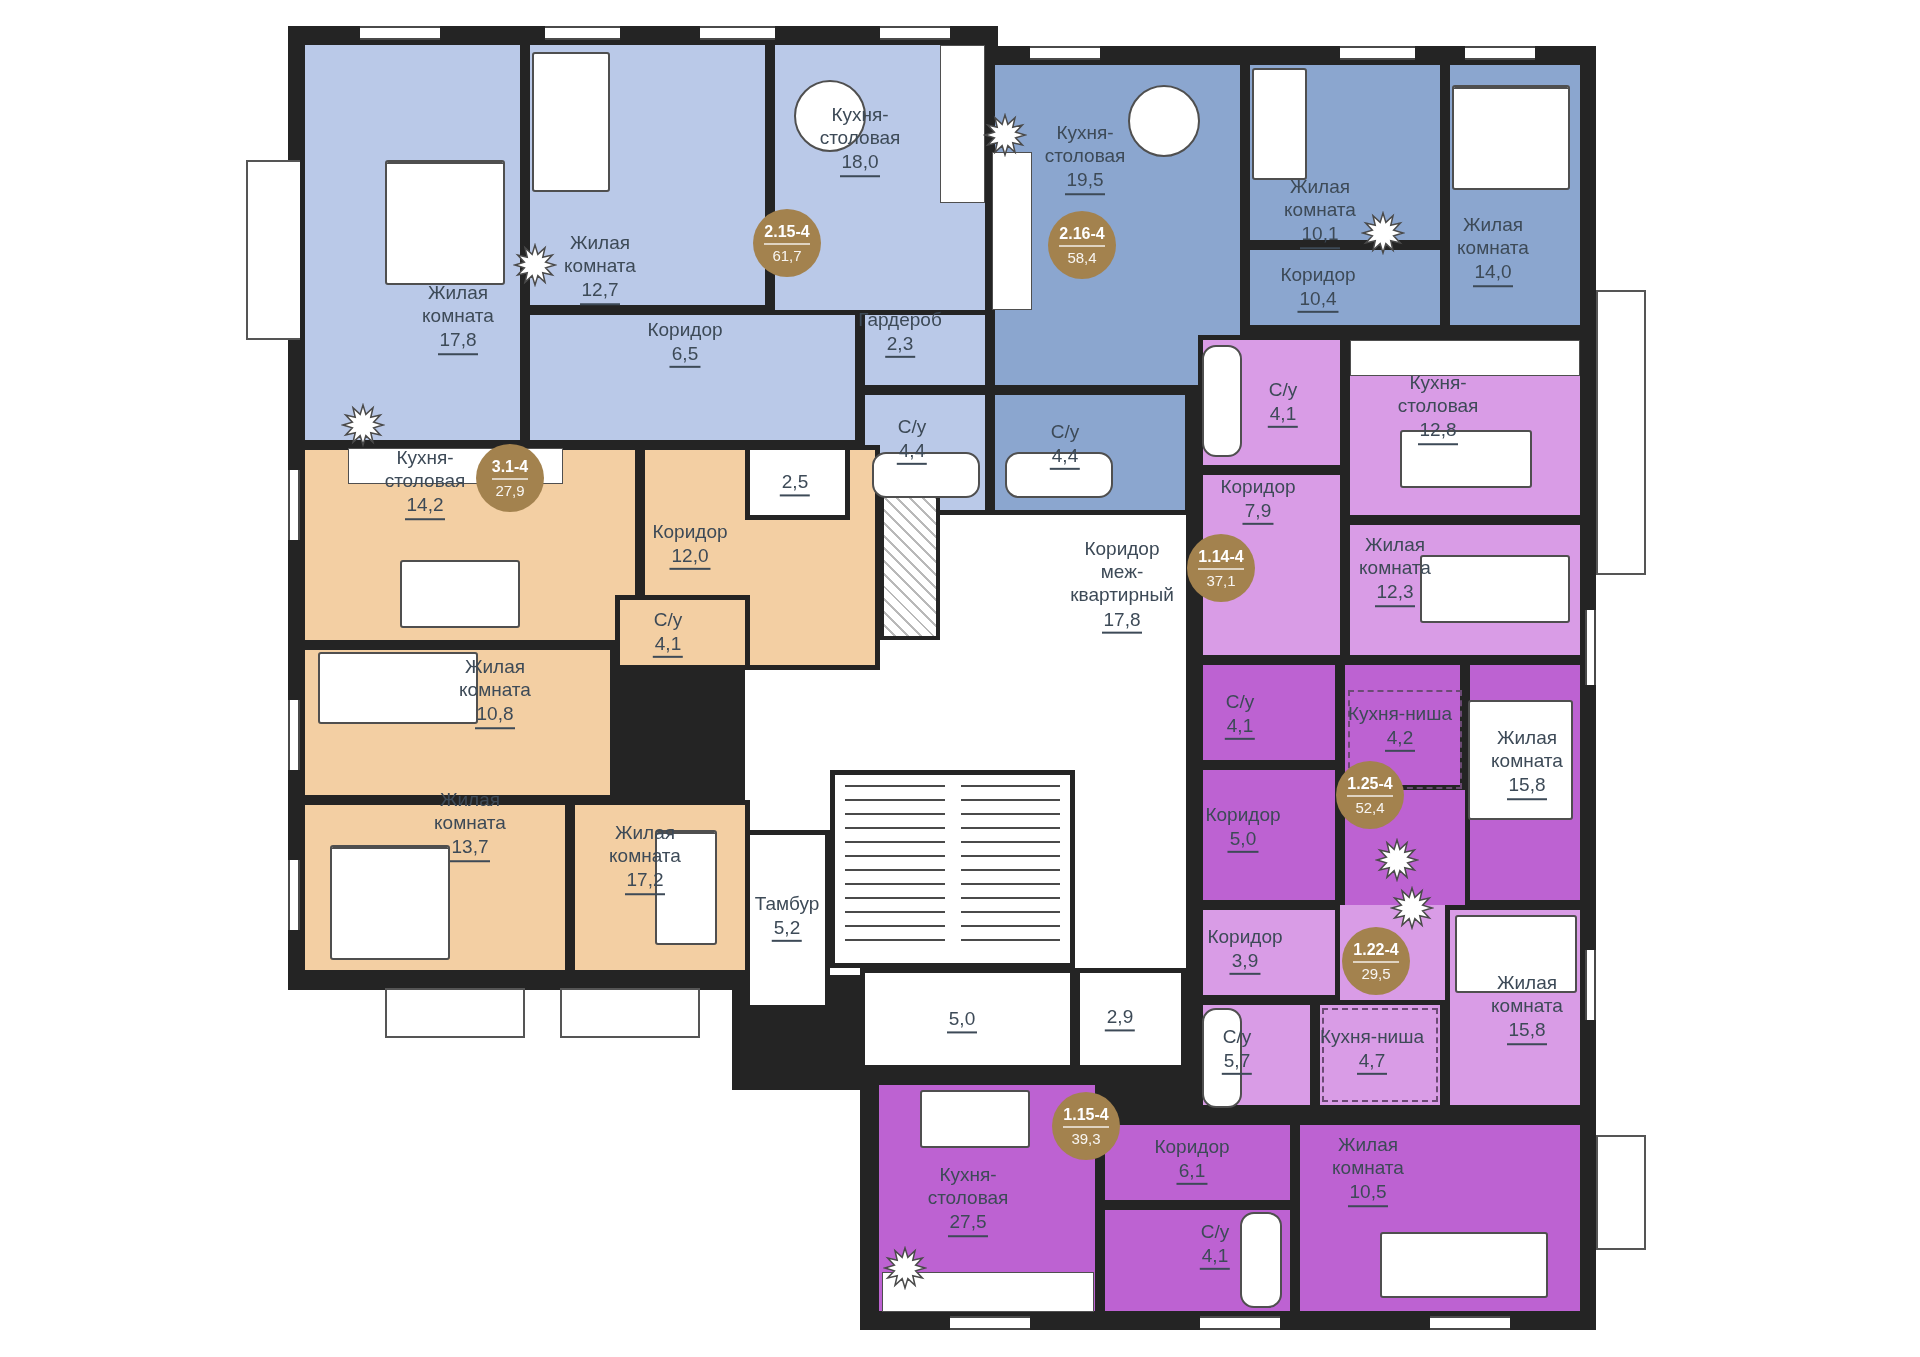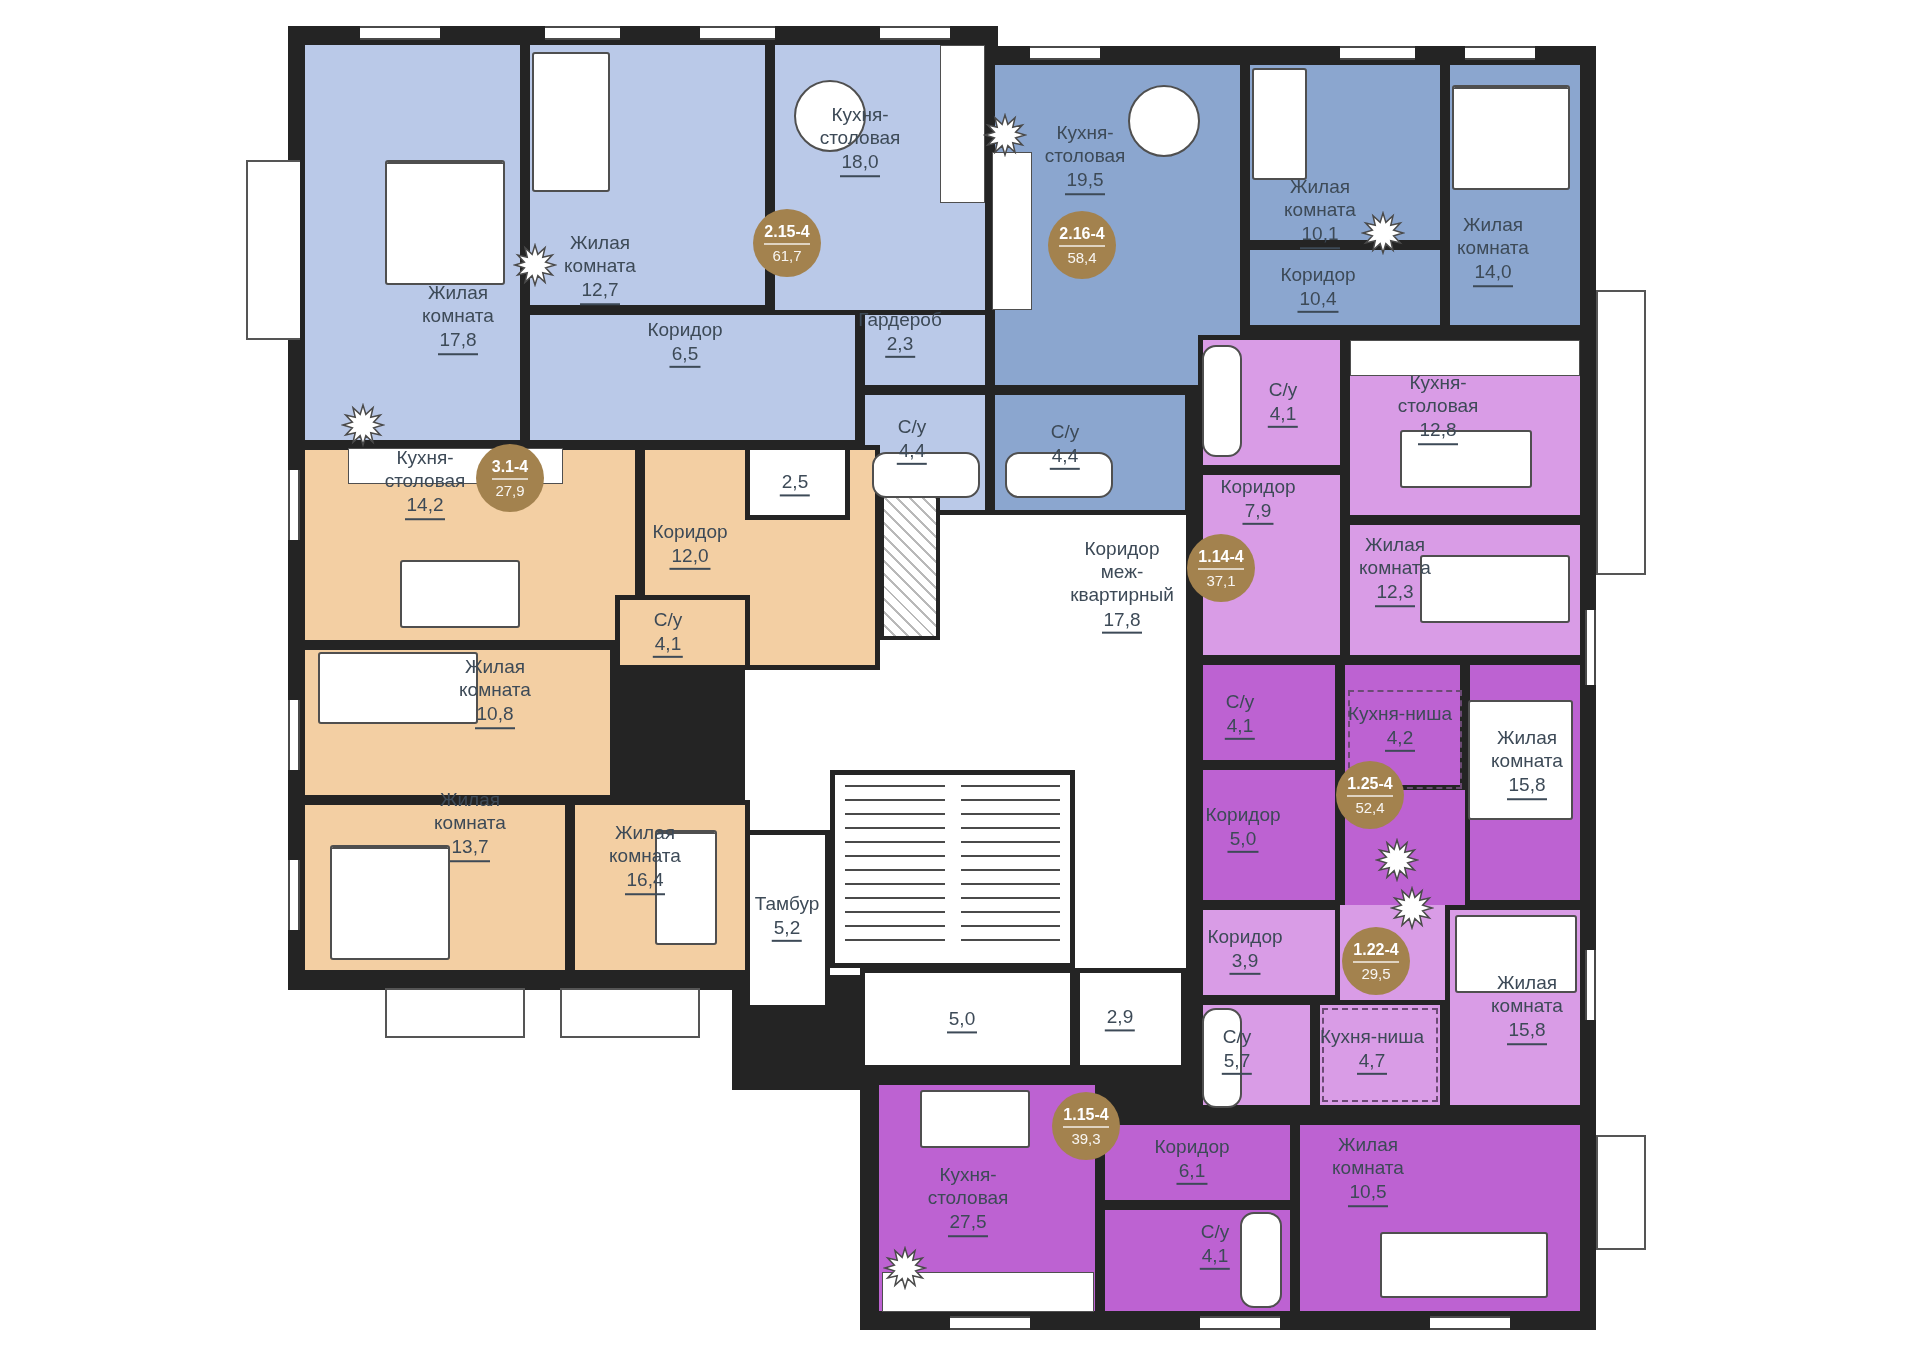--- a/index.html
+++ b/index.html
@@ -254,21 +254,21 @@
   <div class="lbl" style="left:495px;top:692px;width:120px">
     <span class="lname">Жилая комната</span>
     <span class="larea">10,8</span>
   </div>
   <div class="lbl" style="left:470px;top:825px;width:120px">
     <span class="lname">Жилая комната</span>
     <span class="larea">13,7</span>
   </div>
   <div class="lbl" style="left:645px;top:858px;width:120px">
     <span class="lname">Жилая комната</span>
-    <span class="larea">16,4</span>
+    <span class="larea">17,2</span>
   </div>
 
   <div class="lbl" style="left:1283px;top:403px">
     <span class="lname">С/у</span>
     <span class="larea">4,1</span>
   </div>
   <div class="lbl" style="left:1438px;top:408px;width:130px">
     <span class="lname">Кухня-столовая</span>
     <span class="larea">12,8</span>
   </div>

